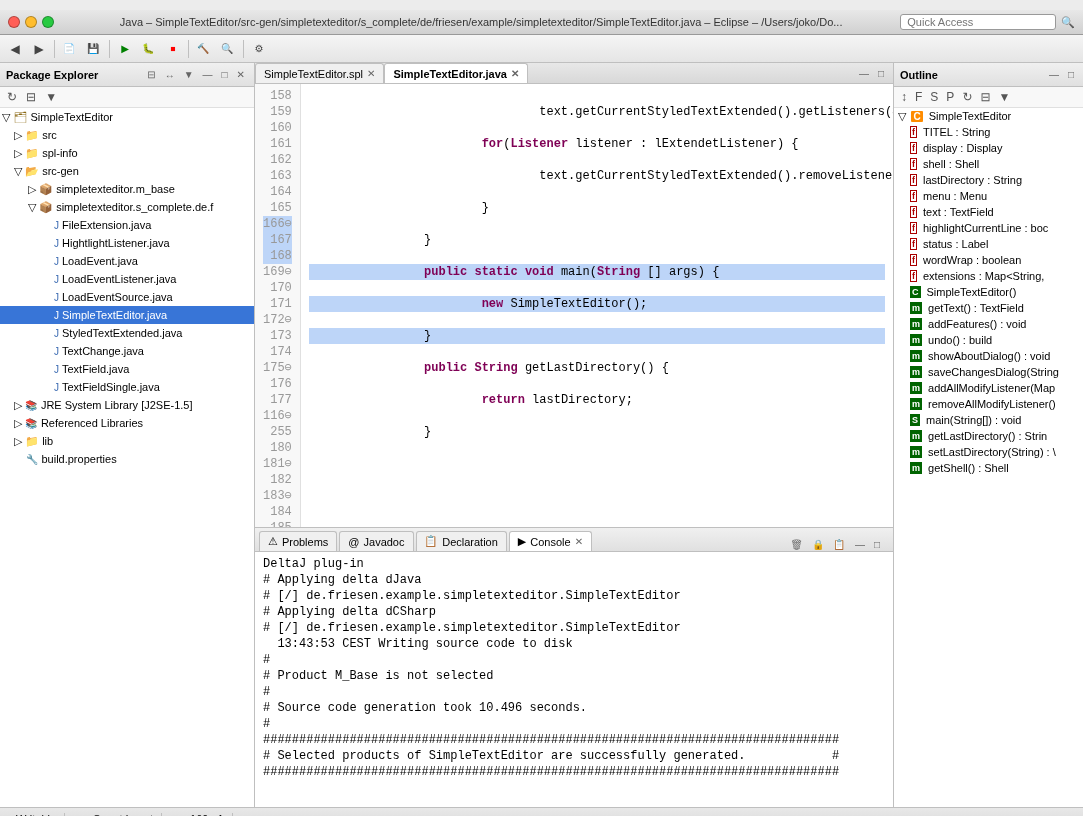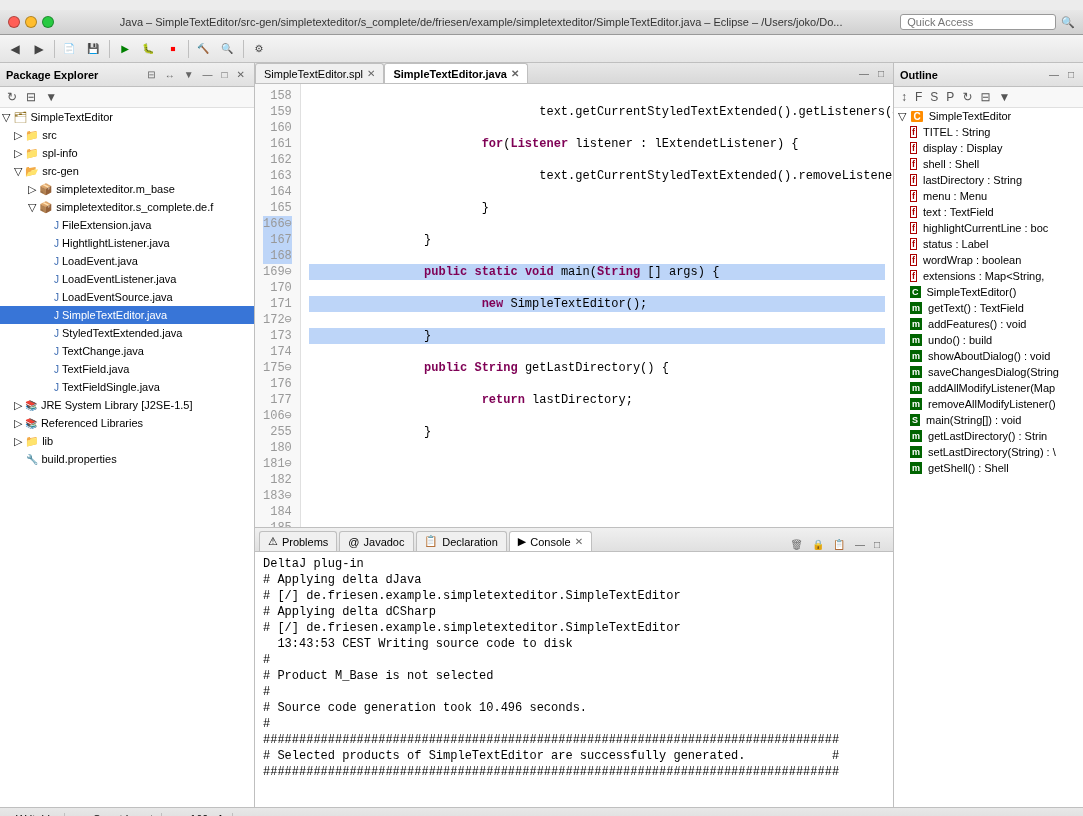--- a/index.html
+++ b/index.html
@@ -433,21 +433,21 @@
         <div style="background:#BDD5F8;">168</div>
         <div>169⊖</div>
         <div>170</div>
         <div>171</div>
         <div>172⊖</div>
         <div>173</div>
         <div>174</div>
         <div>175⊖</div>
         <div>176</div>
         <div>177</div>
-        <div>106⊖</div>
+        <div>116⊖</div>
         <div>255</div>
         <div>180</div>
         <div>181⊖</div>
         <div>182</div>
         <div>183⊖</div>
         <div>184</div>
         <div>185</div>
       </div>
       <div class="code-content">
 <span class="code-line">				text.getCurrentStyledTextExtended().getListeners(3000);</span>

